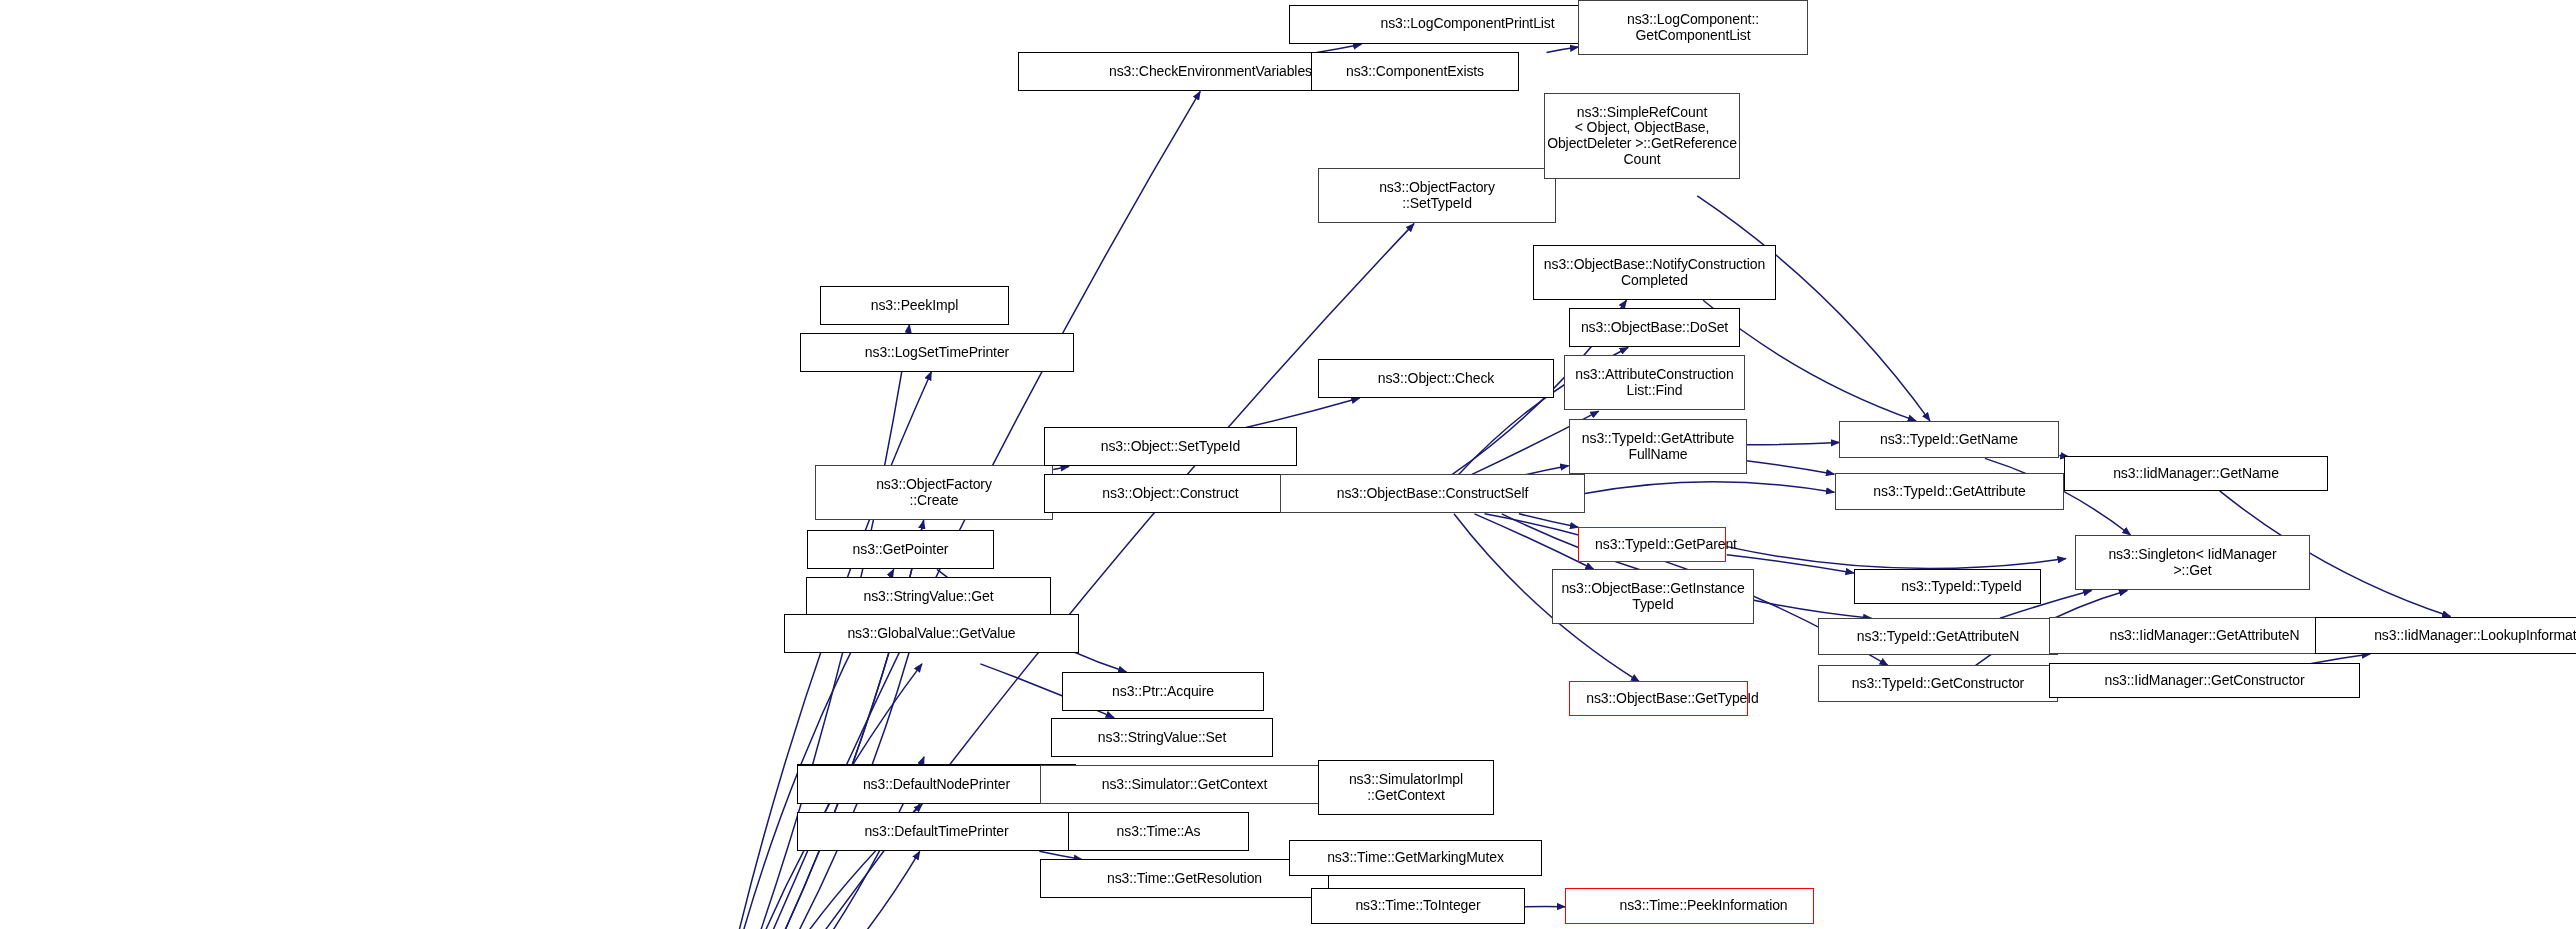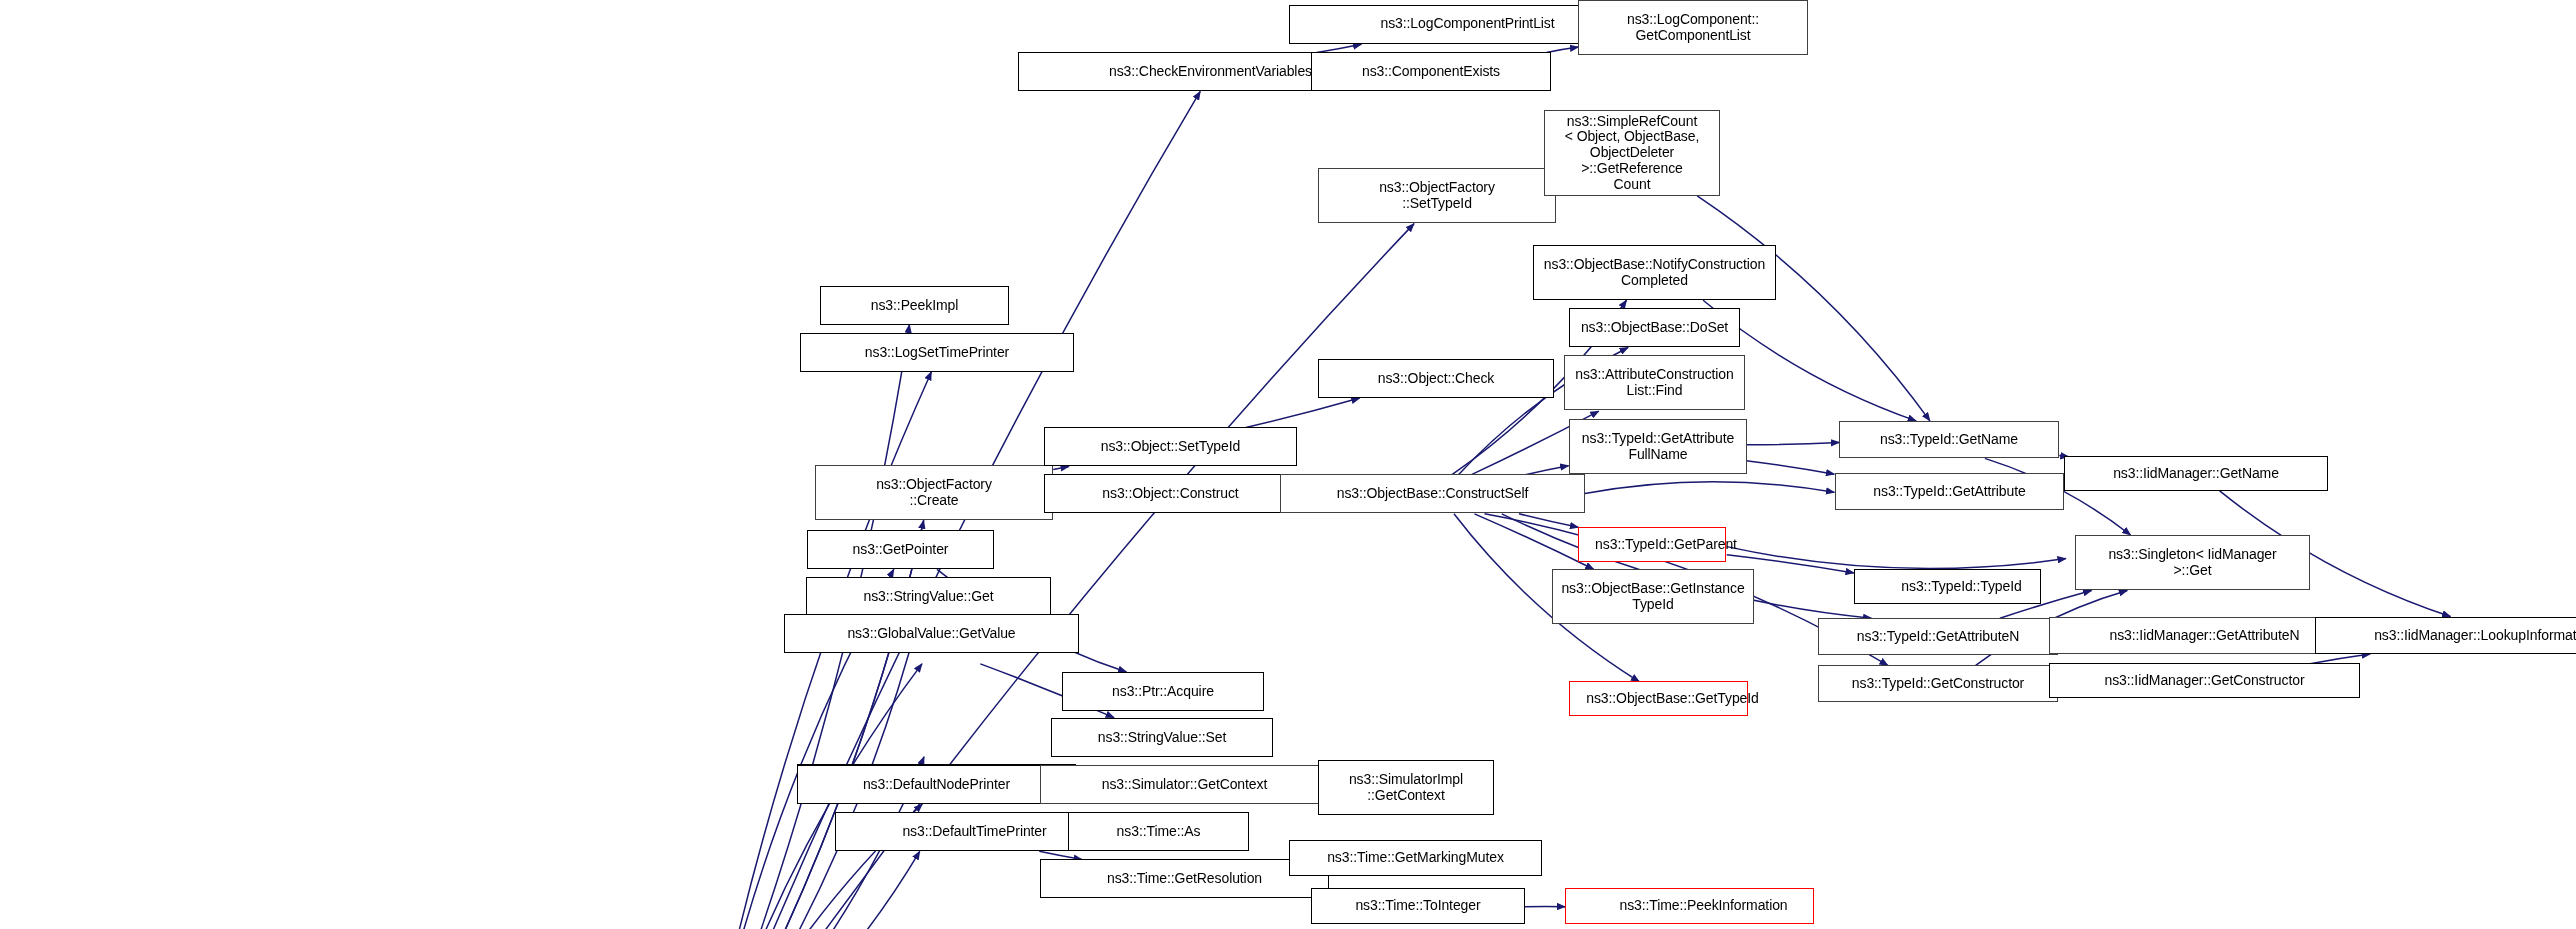--- a/index.html
+++ b/index.html
@@ -84,30 +84,30 @@
         <path d="M 1148.4,887.4 Q 1144.1,887.5 1139.7,887.4" marker-end="url(#ah)"></path>
         <path d="M 1109.1,908.3 Q 1131.8,913.2 1154.7,917.0" marker-end="url(#ah)"></path>
         <path d="M 1418.1,923.8 Q 1397.3,926.2 1376.3,927.6" marker-end="url(#ah)"></path>
         <path d="M 1418.1,956.2 Q 1408.6,954.8 1399.0,953.9" marker-end="url(#ah)"></path>
         <path d="M 1626.9,967.4 Q 1648.7,966.9 1670.4,967.4" marker-end="url(#ah)"></path>
       </g>
   </svg>
   <div id="node-layer">
       <div class="node" style="left: 1018px; top: 52px; width: 385px; height: 39px;">ns3::CheckEnvironmentVariables</div>
       <div class="node" style="left: 1289px; top: 4.7px; width: 357px; height: 39px;">ns3::LogComponentPrintList</div>
-      <div class="node" style="left: 1311px; top: 52px; width: 240px; height: 39px;">ns3::ComponentExists</div>
+      <div class="node" style="left: 1311px; top: 52px; width: 208px; height: 39px;">ns3::ComponentExists</div>
       <div class="node thick" style="left: 1578px; top: 0px; width: 230px; height: 55px;">ns3::LogComponent::
 GetComponentList</div>
       <div class="node" style="left: 820px; top: 286px; width: 189px; height: 39px;">ns3::PeekImpl</div>
       <div class="node" style="left: 800px; top: 333px; width: 274px; height: 39px;">ns3::LogSetTimePrinter</div>
       <div class="node thick" style="left: 815px; top: 465px; width: 238px; height: 55px;">ns3::ObjectFactory
 ::Create</div>
       <div class="node thick" style="left: 1318px; top: 168px; width: 238px; height: 55px;">ns3::ObjectFactory
 ::SetTypeId</div>
-      <div class="node thick" style="left: 1544px; top: 110px; width: 176px; height: 86px;">ns3::SimpleRefCount
+      <div class="node thick" style="left: 1544px; top: 93px; width: 196px; height: 86px;">ns3::SimpleRefCount
 &lt; Object, ObjectBase,
 ObjectDeleter &gt;::GetReference
 Count</div>
       <div class="node" style="left: 1318px; top: 359px; width: 236px; height: 39px;">ns3::Object::Check</div>
       <div class="node" style="left: 1044px; top: 427px; width: 253px; height: 39px;">ns3::Object::SetTypeId</div>
       <div class="node" style="left: 1044px; top: 474px; width: 253px; height: 39px;">ns3::Object::Construct</div>
       <div class="node thick" style="left: 1280px; top: 474px; width: 305px; height: 39px;">ns3::ObjectBase::ConstructSelf</div>
       <div class="node" style="left: 1533px; top: 245px; width: 243px; height: 55px;">ns3::ObjectBase::NotifyConstruction
 Completed</div>
       <div class="node" style="left: 1569px; top: 308px; width: 171px; height: 39px;">ns3::ObjectBase::DoSet</div>
@@ -133,21 +133,21 @@
       <div class="node" style="left: 807px; top: 530px; width: 187px; height: 39px;">ns3::GetPointer</div>
       <div class="node" style="left: 806px; top: 577px; width: 245px; height: 39px;">ns3::StringValue::Get</div>
       <div class="node" style="left: 784px; top: 614px; width: 295px; height: 39px;">ns3::GlobalValue::GetValue</div>
       <div class="node" style="left: 1062px; top: 672px; width: 202px; height: 39px;">ns3::Ptr::Acquire</div>
       <div class="node" style="left: 1051px; top: 718px; width: 222px; height: 39px;">ns3::StringValue::Set</div>
       <div class="node" style="left: 797px; top: 718px; width: 279px; height: 39px; margin-top: 46px;">ns3::LogSetNodePrinter</div>
       <div class="node" style="left: 797px; top: 765px; width: 279px; height: 39px;">ns3::DefaultNodePrinter</div>
       <div class="node thick" style="left: 1040px; top: 765px; width: 289px; height: 39px;">ns3::Simulator::GetContext</div>
       <div class="node" style="left: 1318px; top: 760px; width: 176px; height: 55px;">ns3::SimulatorImpl
 ::GetContext</div>
-      <div class="node" style="left: 835px; top: 812px; width: 279px; height: 39px;">ns3::DefaultTimePrinter</div>
+      <div class="node" style="left: 797px; top: 812px; width: 279px; height: 39px;">ns3::DefaultTimePrinter</div>
       <div class="node" style="left: 1068px; top: 812px; width: 181px; height: 39px;">ns3::Time::As</div>
       <div class="node" style="left: 1040px; top: 859px; width: 289px; height: 39px;">ns3::Time::GetResolution</div>
       <div class="node" style="left: 1289px; top: 840px; width: 253px; height: 36px;">ns3::Time::GetMarkingMutex</div>
       <div class="node" style="left: 1311px; top: 888px; width: 214px; height: 36px;">ns3::Time::ToInteger</div>
       <div class="node red" style="left: 1565px; top: 888px; width: 249px; height: 36px;">ns3::Time::PeekInformation</div>
     </div>
 </div>
 
 
 </body></html>

